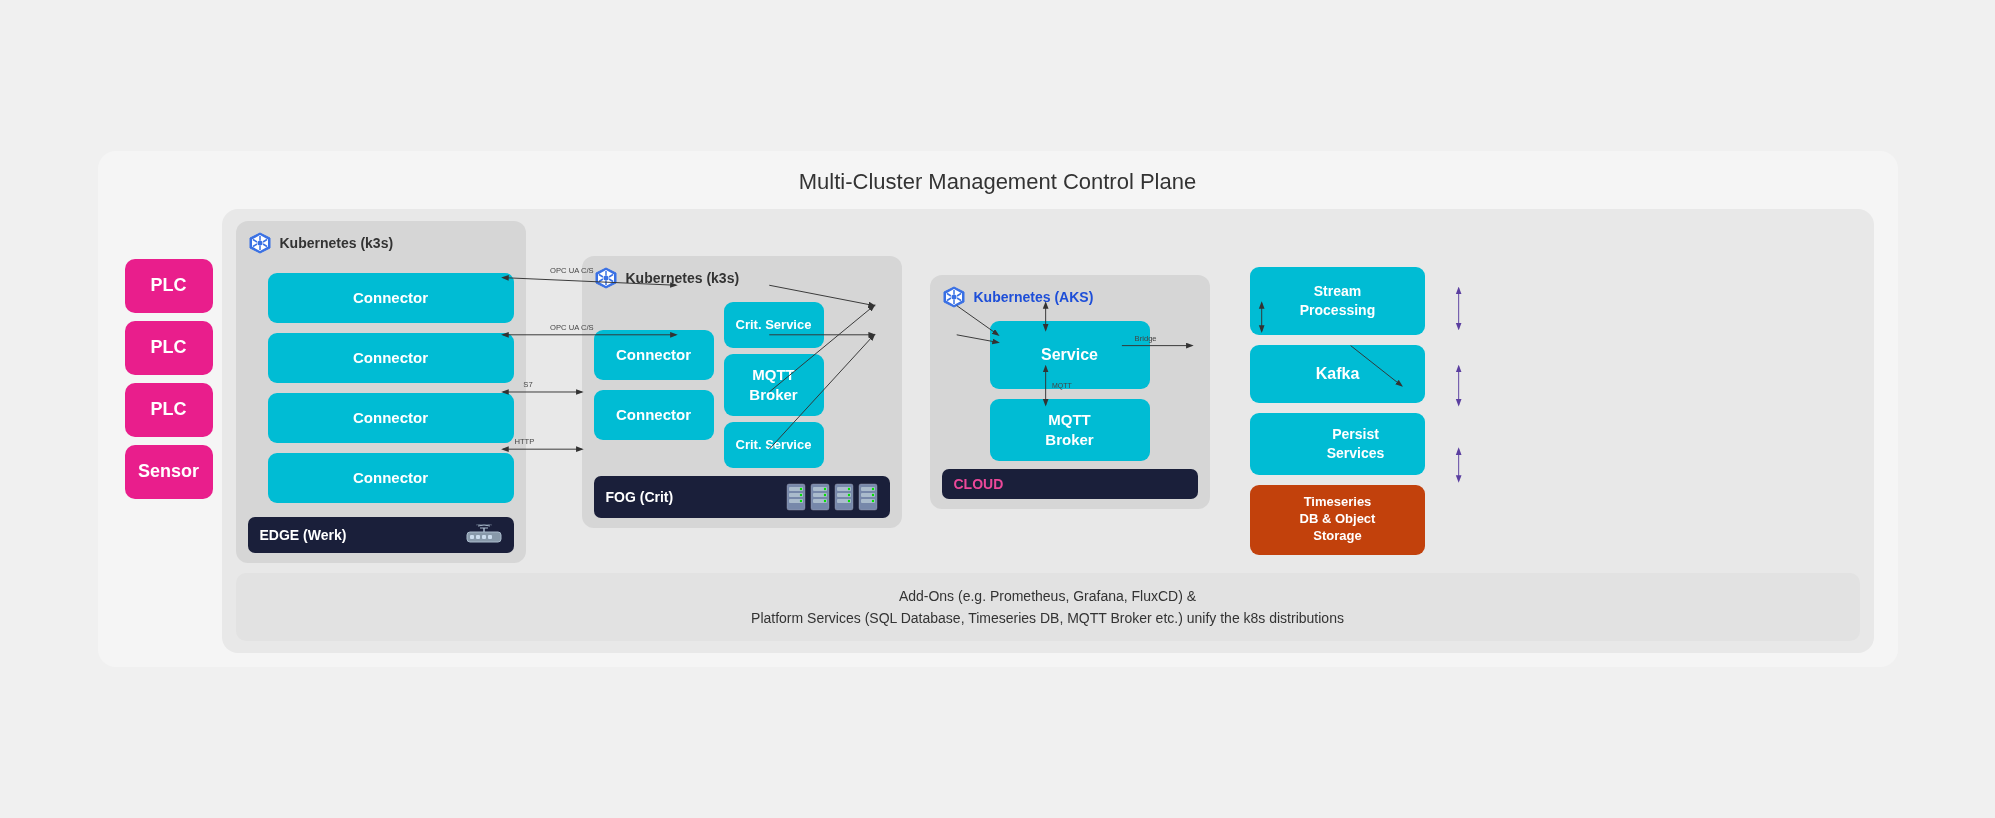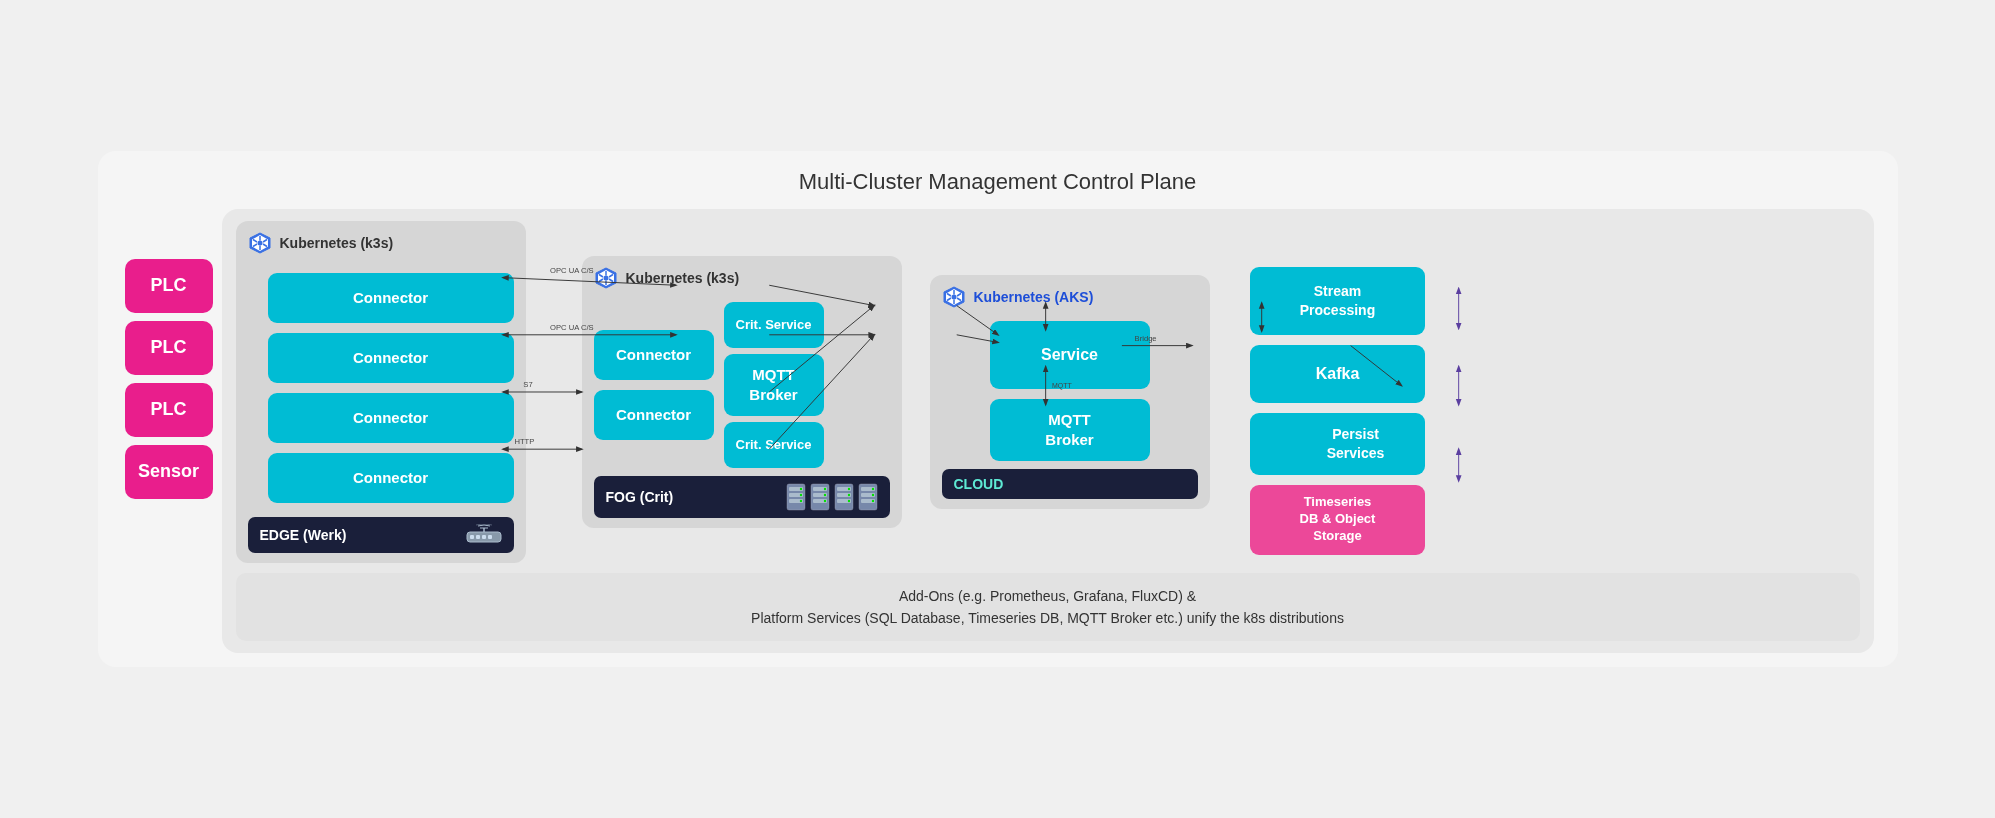--- a/index.html
+++ b/index.html
@@ -188,32 +188,32 @@
                 </svg>
               <span>Kubernetes (AKS)</span>
             </div>
             <div style="display:flex;flex-direction:column;gap:10px;align-items:center;flex:1;justify-content:center;">
               <div style="background:#00bcd4;color:white;font-weight:700;font-size:16px;border-radius:9px;width:160px;height:68px;display:flex;align-items:center;justify-content:center;">Service</div>
               <div style="background:#00bcd4;color:white;font-weight:700;font-size:15px;border-radius:9px;width:160px;height:62px;display:flex;align-items:center;justify-content:center;text-align:center;line-height:1.3;">
                   <span style="white-space:pre-line;text-align:center;">MQTT
 Broker</span>
                 </div>
             </div>
-            <div style="background:#1a1f3a;color:#5eead4;font-weight:700;font-size:14px;border-radius:7px;padding:7px 12px;display:flex;align-items:center;">
+            <div style="background:#1a1f3a;color:#ec4899;font-weight:700;font-size:14px;border-radius:7px;padding:7px 12px;display:flex;align-items:center;">
               <span>CLOUD</span>
             </div>
           </div>
 
           <div style="display:flex;flex-direction:column;gap:10px;padding-top:38px;width:200px;flex-shrink:0;align-items:center;">
             <div style="background:#00bcd4;color:white;font-weight:700;font-size:14px;border-radius:9px;width:175px;height:68px;display:flex;align-items:center;justify-content:center;text-align:center;line-height:1.3;white-space:pre-line;"><span style="white-space:pre-line;text-align:center;">Stream
 Processing</span></div>
             <div style="background:#00bcd4;color:white;font-weight:700;font-size:16px;border-radius:9px;width:175px;height:58px;display:flex;align-items:center;justify-content:center;">Kafka</div>
             <div style="background:#00bcd4;color:white;font-weight:700;font-size:14px;border-radius:9px;width:175px;height:62px;display:flex;align-items:center;justify-content:center;text-align:center;line-height:1.3;white-space:pre-line;"><span style="white-space:pre-line;text-align:center;margin-left:36px;">Persist
 Services</span></div>
-            <div style="background:#ec4899;color:white;font-weight:700;font-size:13px;border-radius:9px;width:175px;height:70px;display:flex;align-items:center;justify-content:center;text-align:center;line-height:1.3;white-space:pre-line;"><span style="white-space:pre-line;text-align:center;">Timeseries
+            <div style="background:#c2410c;color:white;font-weight:700;font-size:13px;border-radius:9px;width:175px;height:70px;display:flex;align-items:center;justify-content:center;text-align:center;line-height:1.3;white-space:pre-line;"><span style="white-space:pre-line;text-align:center;">Timeseries
 DB &amp; Object
 Storage</span></div>
           </div>
 
         </div>
 
         <div style="background:#e2e2e2;border-radius:10px;padding:12px 20px;text-align:center;font-size:14px;color:#333;line-height:1.6;">
           <div>Add-Ons (e.g. Prometheus, Grafana, FluxCD) &amp;</div>
           <div>Platform Services (SQL Database, Timeseries DB, MQTT Broker etc.) unify the k8s distributions</div>
         </div>

